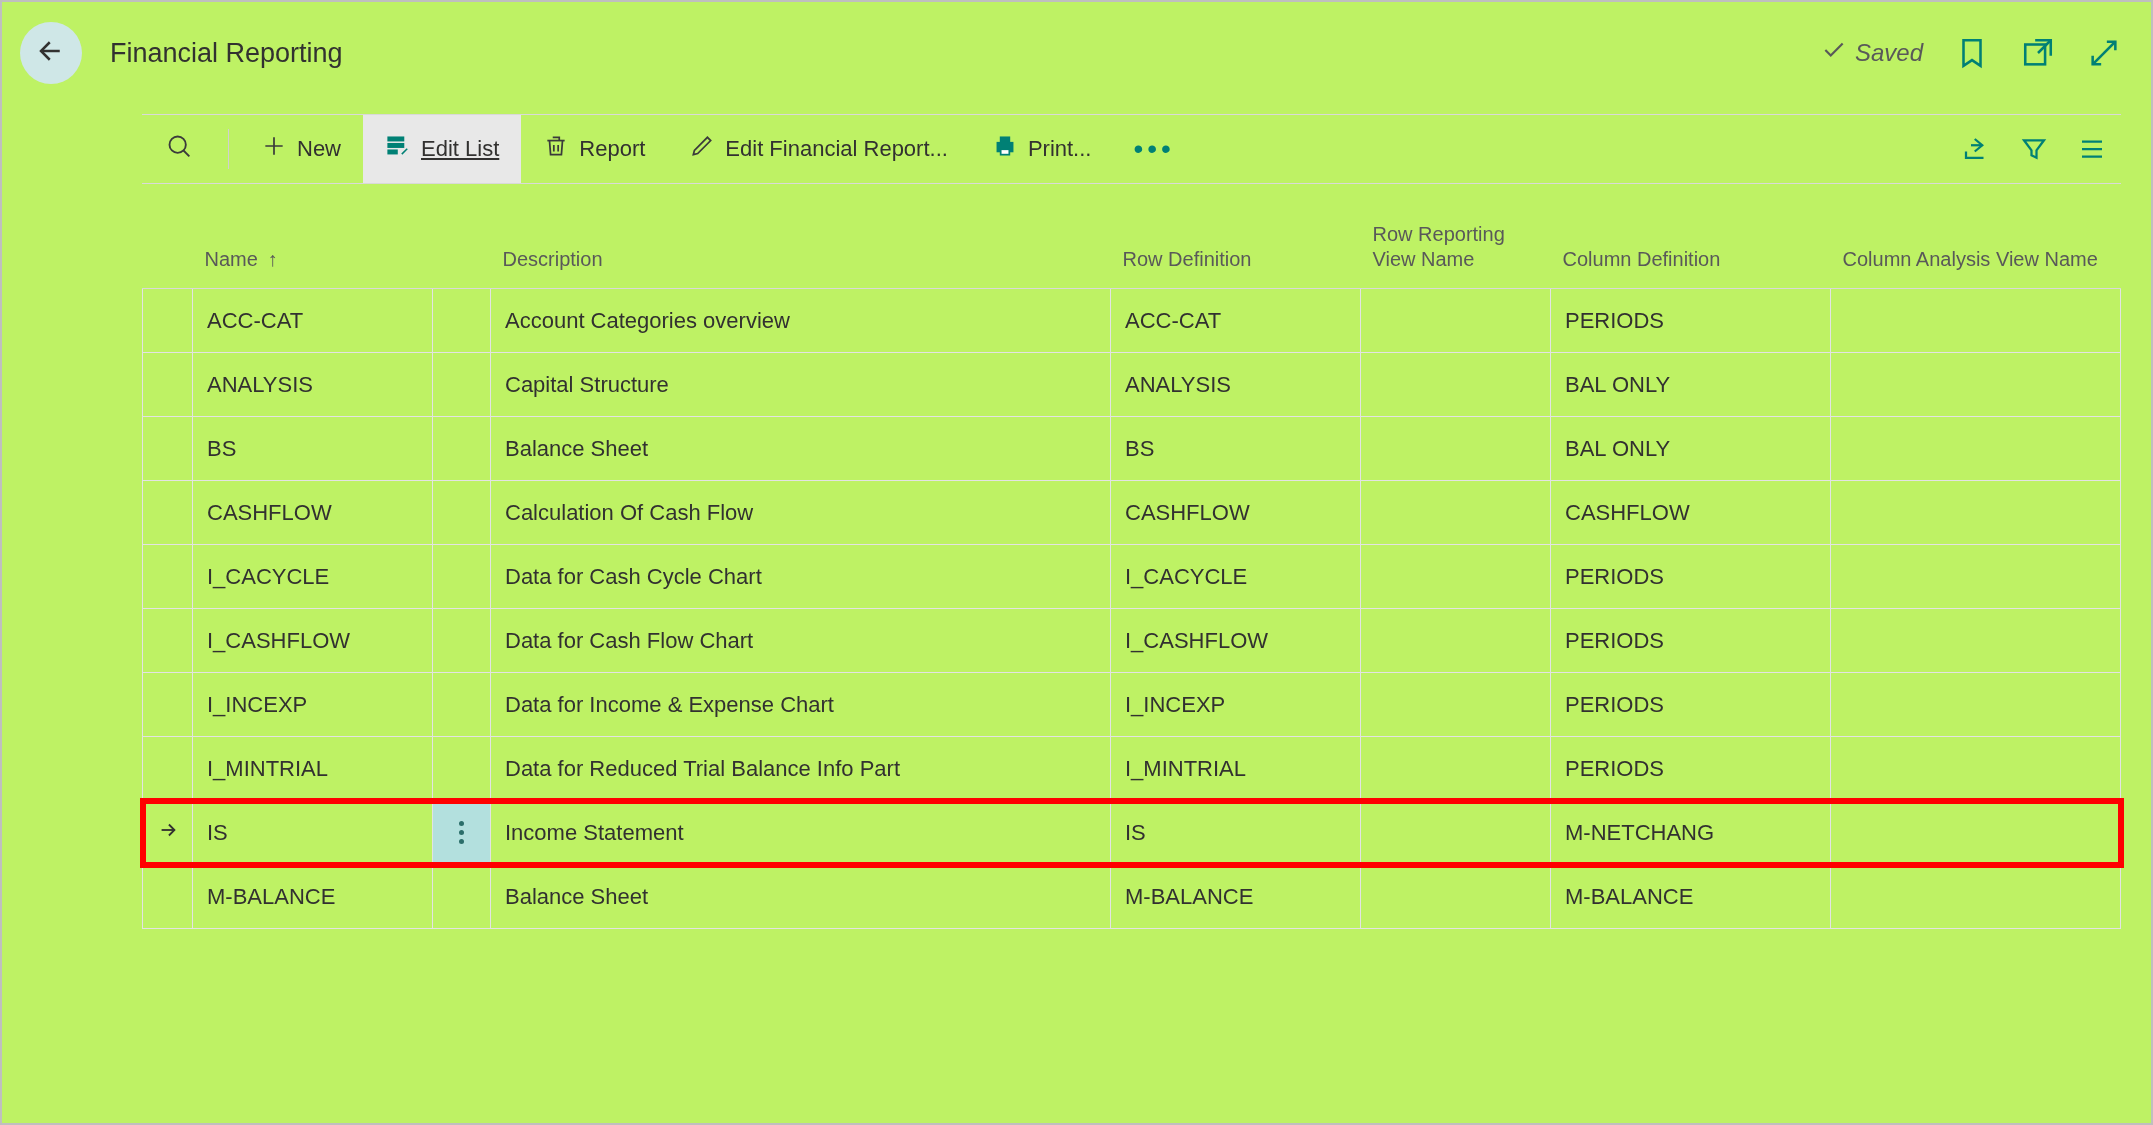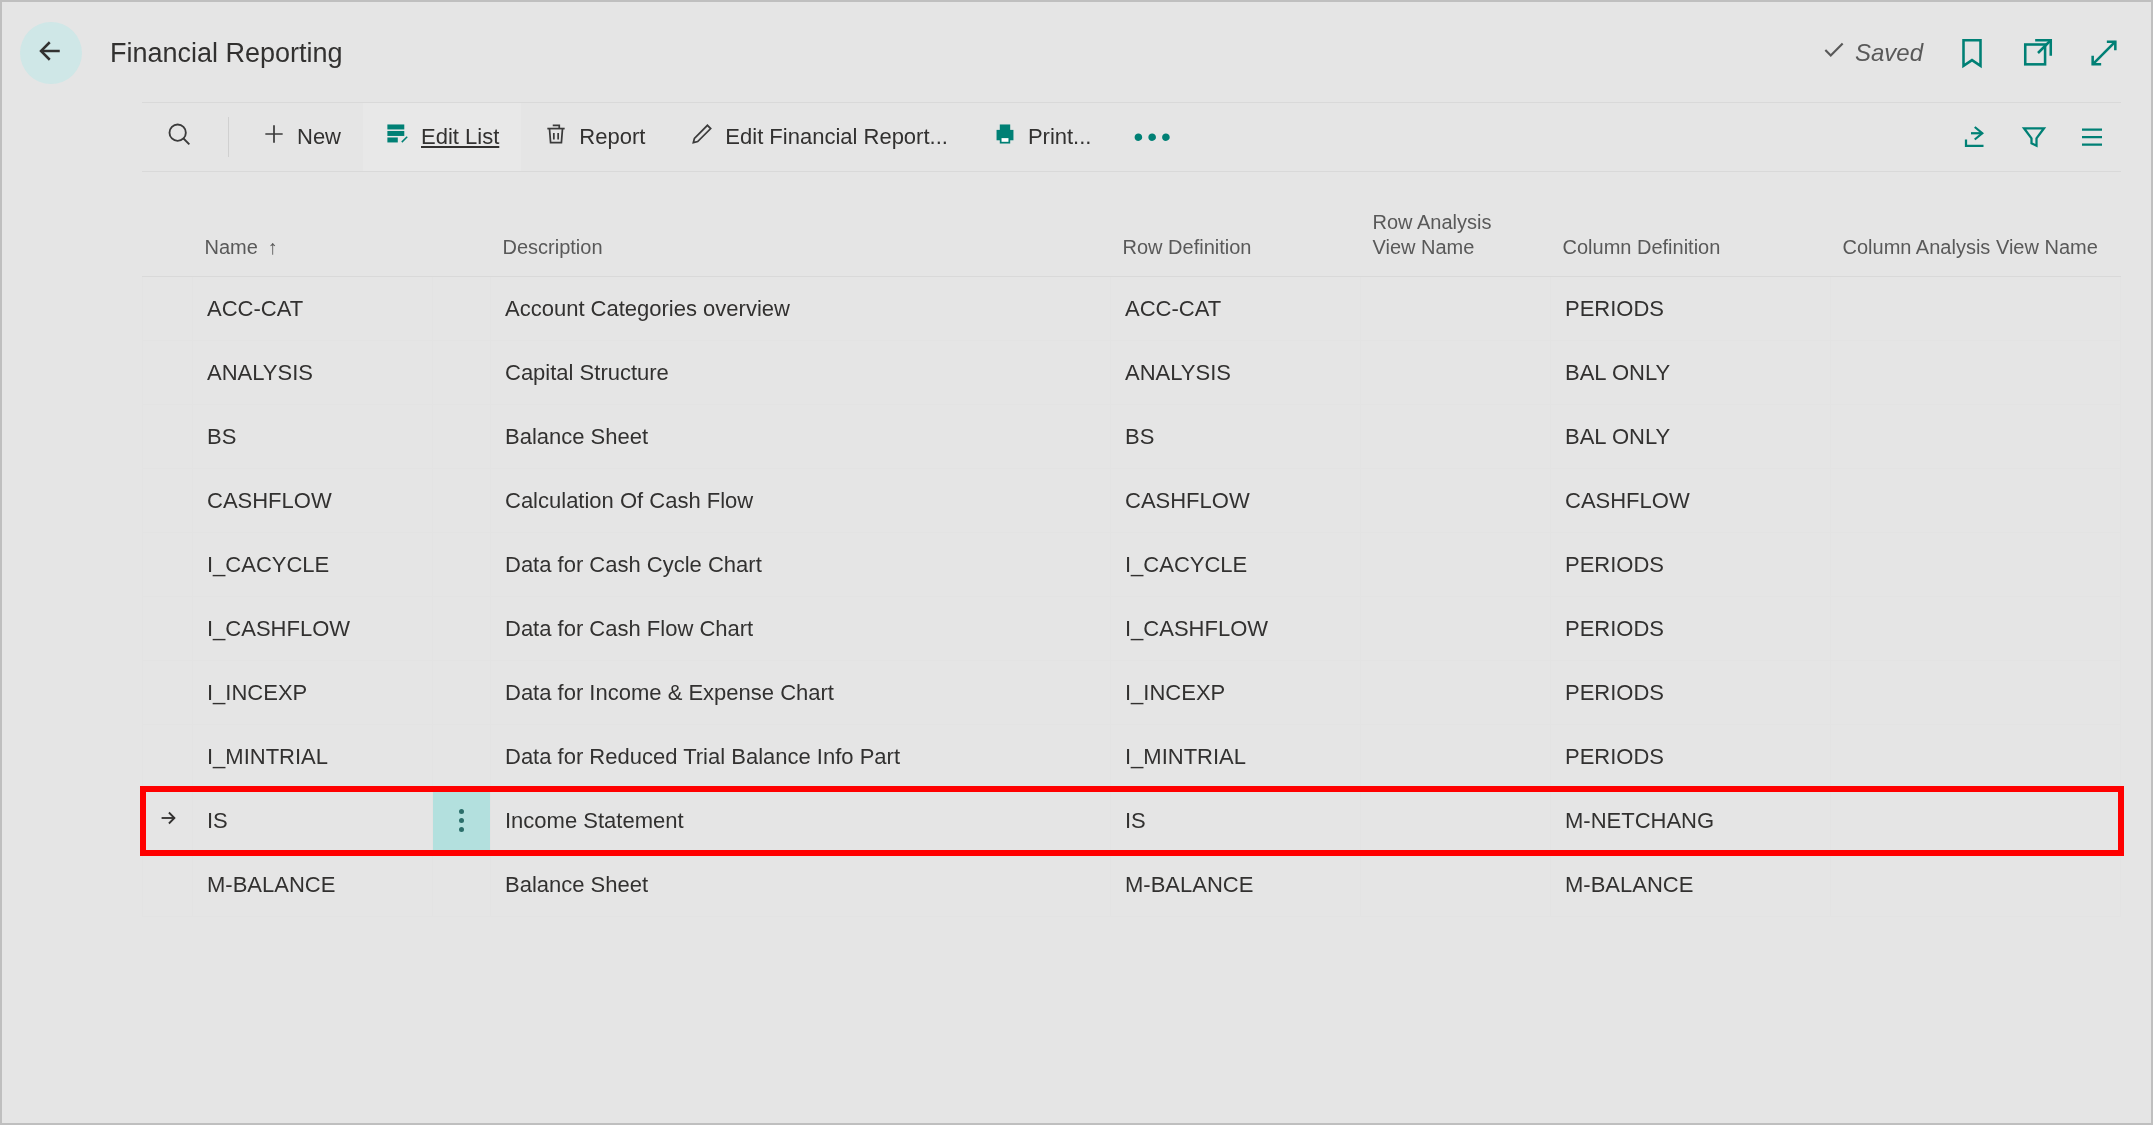--- a/index.html
+++ b/index.html
@@ -6,21 +6,21 @@
   html, body {
     margin: 0; padding: 0;
     font-family: "Segoe UI", -apple-system, sans-serif;
     background: #fff;
     color: #323130;
     font-size: 19px;
   }
   .page {
     width: 2153px;
     height: 1125px;
-    background: #e5e5e5;
+    background: #bef264;
     border: 2px solid #bfbfbf;
     position: relative;
     overflow: hidden;
   }
   
   .topbar {
     display: flex;
     align-items: center;
     padding: 20px 30px 18px 18px;
     position: relative;
@@ -38,21 +38,21 @@
   .top-right {
     margin-left: auto;
     display: flex; align-items: center; gap: 32px;
   }
   .saved { display: flex; align-items: center; gap: 8px; font-size: 24px; color: #595959; font-style: italic; }
   .saved svg { width: 26px; height: 26px; stroke: #595959; }
   .top-icon { width: 34px; height: 34px; stroke: #008075; cursor: pointer; display:flex; align-items:center; justify-content:center;}
   .top-icon svg { width: 100%; height: 100%; }
 
   
-  .actionbar-wrap { margin: 0 30px 0 140px; }
+  .actionbar-wrap { margin: 12px 30px 0 140px; }
   .actionbar {
     border-top: 1px solid #d9d9d9;
     border-bottom: 1px solid #d9d9d9;
     display: flex;
     align-items: center;
     height: 70px;
   }
   .action-btn {
     display: flex; align-items: center; gap: 10px;
     padding: 0 22px;
@@ -269,21 +269,21 @@
           <col class="c-coldef">
           <col class="c-colav">
       </colgroup>
       <thead>
         <tr>
           <th></th>
           <th><span>Name</span> <span class="sort">↑</span></th>
           <th></th>
           <th>Description</th>
           <th>Row Definition</th>
-          <th>Row Analysis View Name</th>
+          <th>Row Reporting View Name</th>
           <th>Column Definition</th>
           <th>Column Analysis View Name</th>
         </tr>
       </thead>
       <tbody id="tbody">
           <tr>
             <td class="ind"></td>
             <td>ACC-CAT</td>
             <td class="menu-cell"></td>
             <td>Account Categories overview</td>

